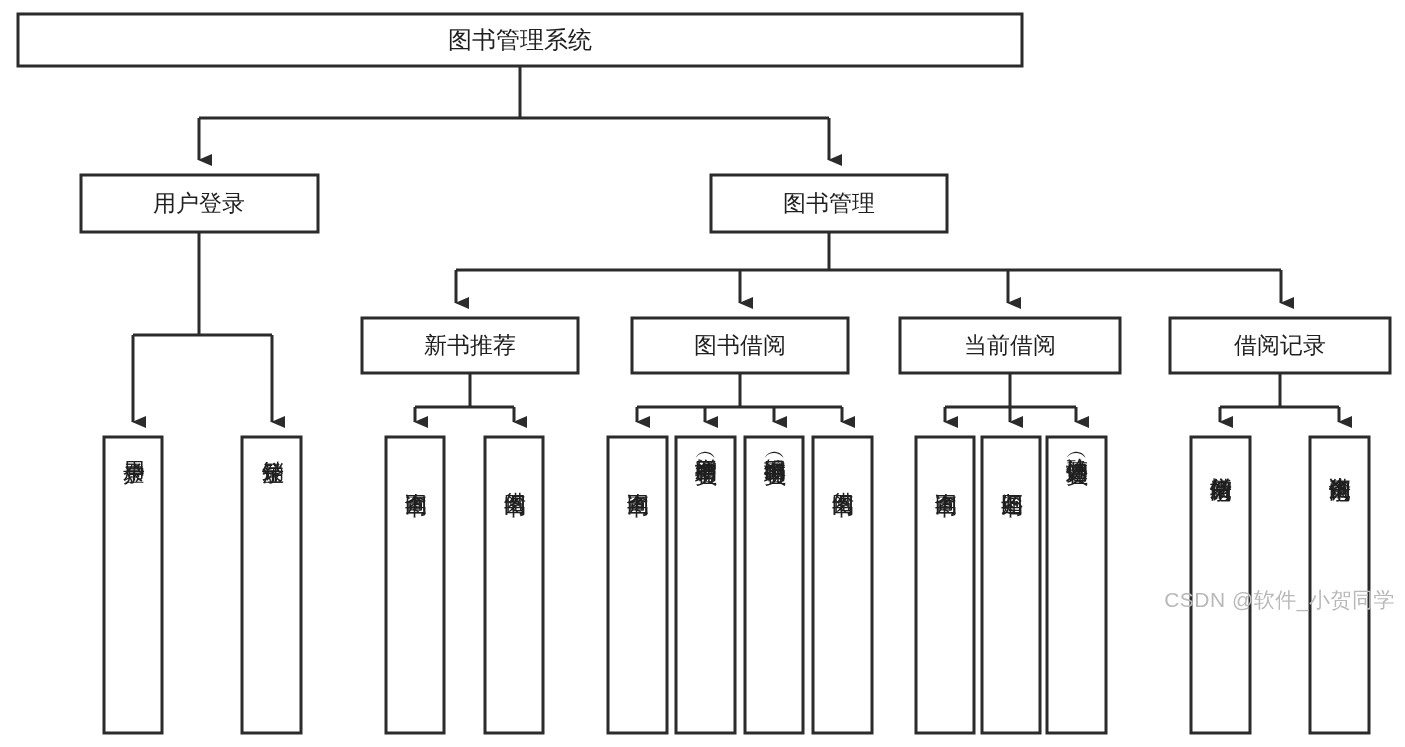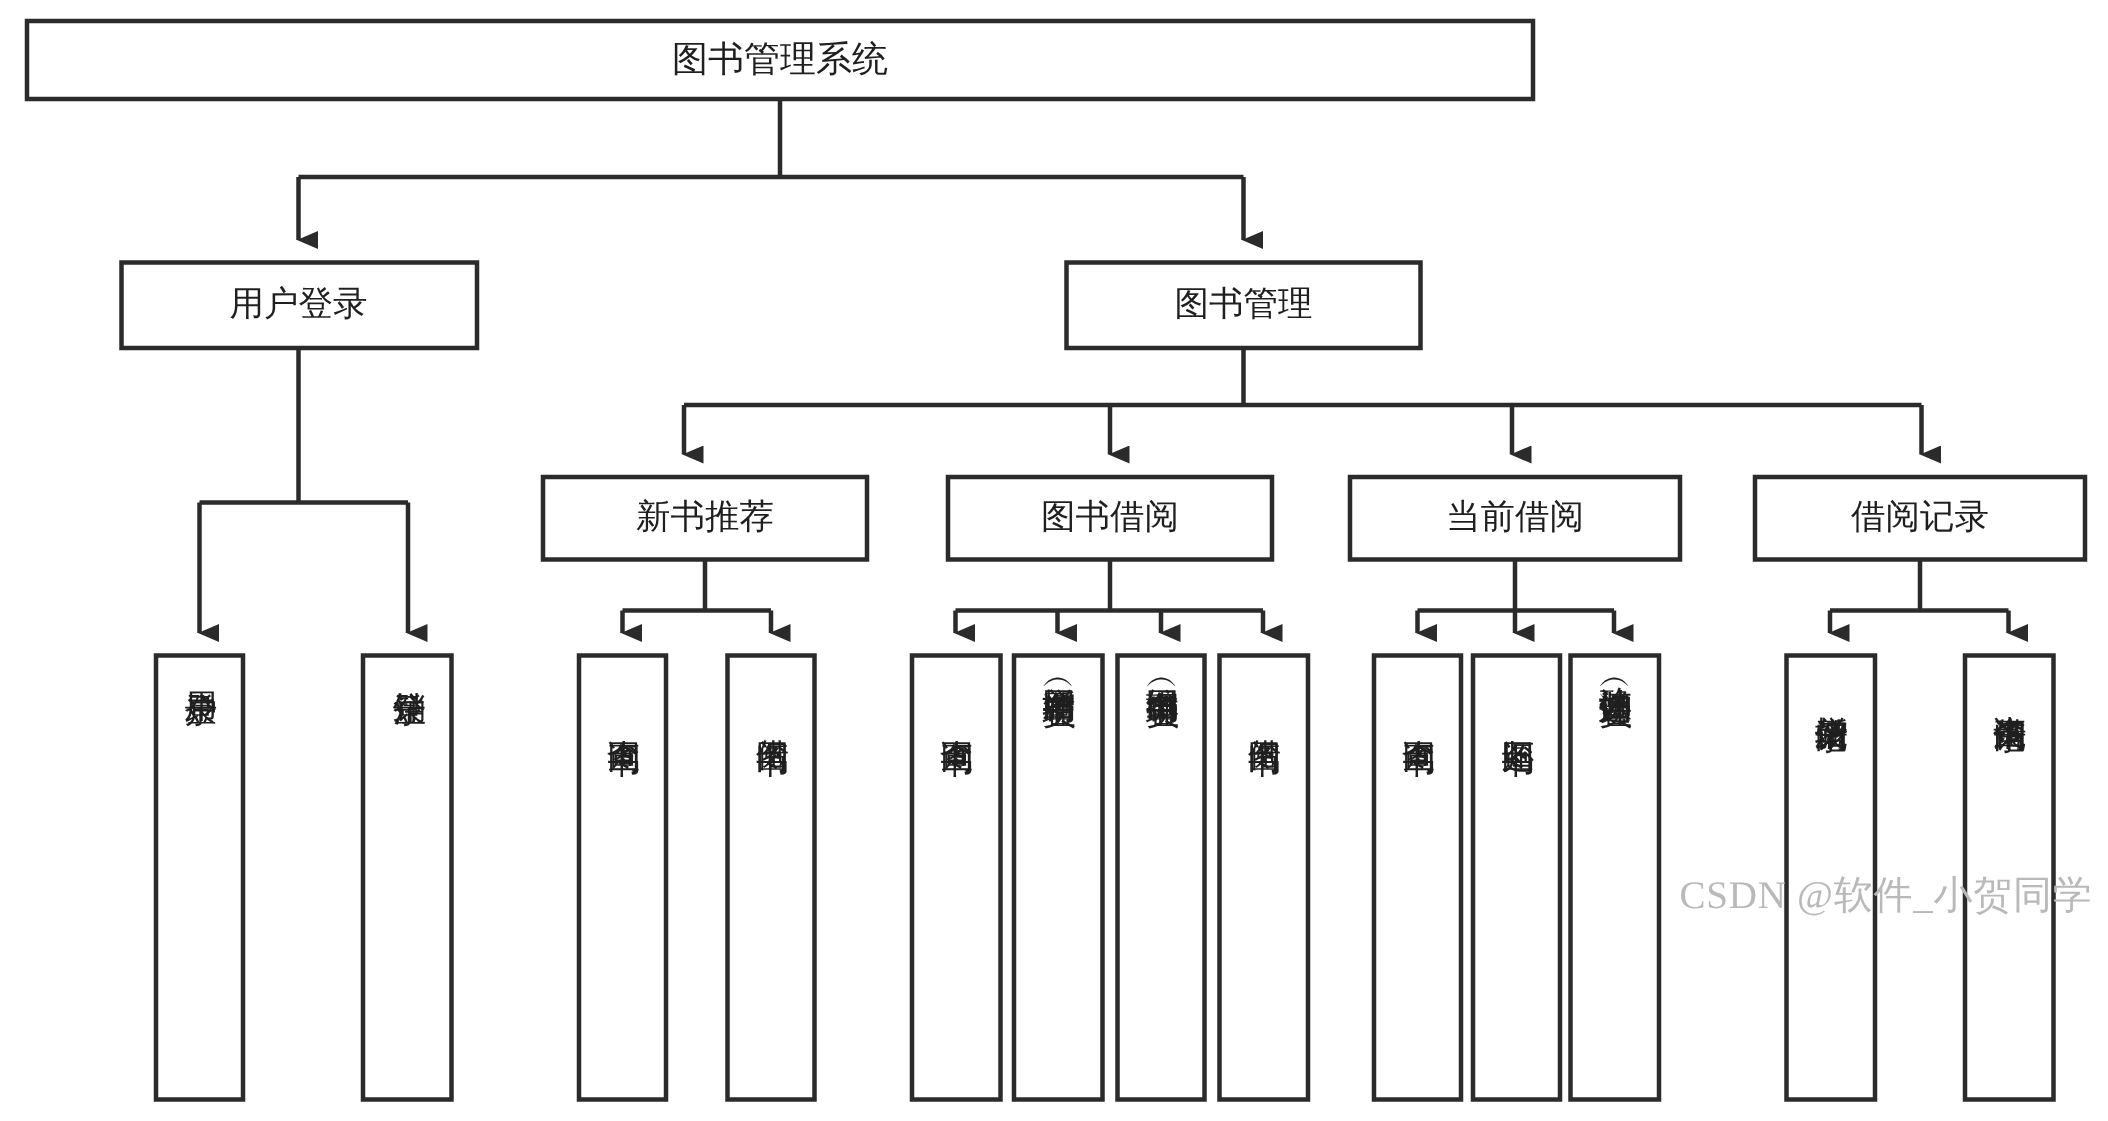--- a/index.html
+++ b/index.html
@@ -36,23 +36,23 @@
     stroke:#2b2b2b;
     stroke-width:3;
     fill:none;
   }
   .arrow-head{fill:#2b2b2b;stroke:none;}
 
   .watermark{
     position:absolute;
     right:10px;
     bottom:6px;
-    font-size:26px;
+    font-size:21px;
     color:#b9b9b9;
-    font-family:Liberation Serif, serif;
+    font-family:Liberation Sans, sans-serif;
     letter-spacing:0.5px;
     white-space:nowrap;
     user-select:none;
   }
 </style>
 </head>
 <body>
 
 <div id="diagram-root">
 

